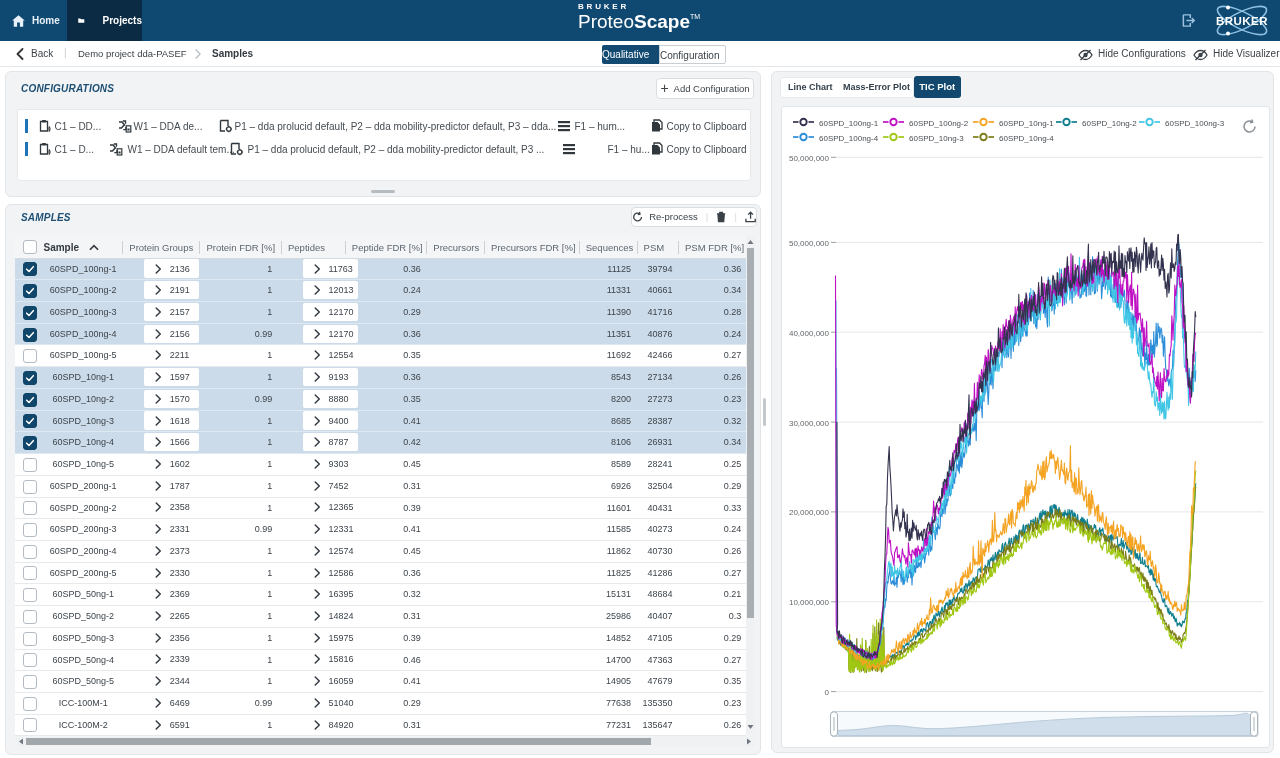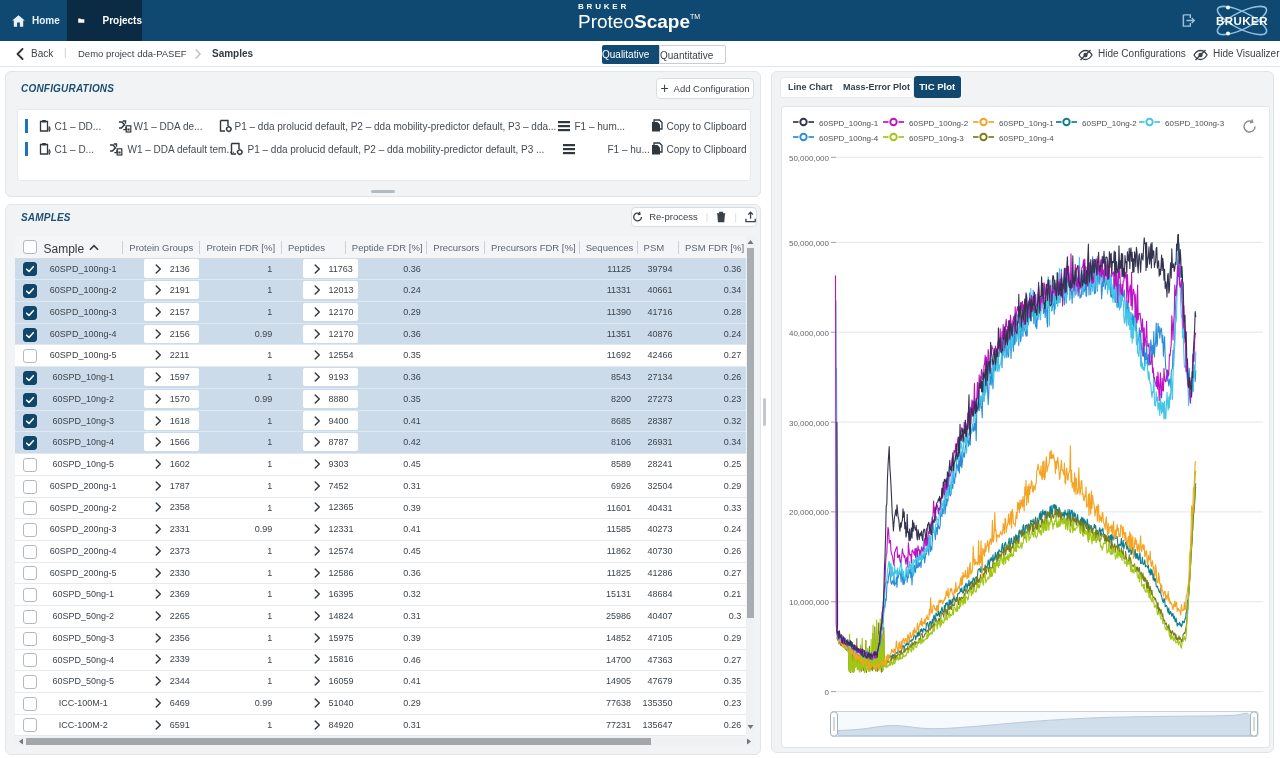--- a/index.html
+++ b/index.html
@@ -103,21 +103,21 @@
       <path d="M6.5 1 L1.5 6 L6.5 11" fill="none" stroke="#333" stroke-width="1.8" stroke-linecap="round" stroke-linejoin="round"></path>
     </svg>
   <span class="bk">Back</span>
     <span class="sep1">|</span>
     <span class="proj" style="font-size:9.5px">Demo project dda-PASEF</span>
   <svg class="abs" style="left:195px;top:8px" width="6" height="10" viewBox="0 0 7 12">
       <path d="M1 1 L6 6 L1 11" fill="none" stroke="#b9bfc5" stroke-width="1.6" stroke-linecap="round" stroke-linejoin="round"></path>
     </svg>
   <span class="smp">Samples</span>
   <span class="qq qq1">Qualitative</span>
-    <span class="qq qq2">Quantitative</span>
+    <span class="qq qq2">Configuration</span>
   <svg class="abs" style="left:1078px;top:8px" width="15" height="12" viewBox="0 0 15 12">
       <path d="M1 6 C3 2.5 5 1.5 7.5 1.5 C10 1.5 12 2.5 14 6 C12 9.5 10 10.5 7.5 10.5 C5 10.5 3 9.5 1 6 Z" fill="none" stroke="#3c4248" stroke-width="1.3"></path>
       <circle cx="7.5" cy="6" r="2.2" fill="#3c4248"></circle>
       <line x1="2.5" y1="11" x2="12.5" y2="1" stroke="#3c4248" stroke-width="1.4"></line>
     </svg>
   <span class="hide" style="left:1098px">Hide Configurations</span>
   <svg class="abs" style="left:1193px;top:8px" width="15" height="12" viewBox="0 0 15 12">
       <path d="M1 6 C3 2.5 5 1.5 7.5 1.5 C10 1.5 12 2.5 14 6 C12 9.5 10 10.5 7.5 10.5 C5 10.5 3 9.5 1 6 Z" fill="none" stroke="#3c4248" stroke-width="1.3"></path>
       <circle cx="7.5" cy="6" r="2.2" fill="#3c4248"></circle>
       <line x1="2.5" y1="11" x2="12.5" y2="1" stroke="#3c4248" stroke-width="1.4"></line>
@@ -226,21 +226,21 @@
     <span style="color:#d4d9dd;margin:0 8px">|</span>
     <svg width="12" height="12" viewBox="0 0 12 12">
         <path d="M6 8 L6 1 M3.4 3.4 L6 0.8 L8.6 3.4" fill="none" stroke="#3a4147" stroke-width="1.4"></path>
         <path d="M1 8 L1 11 L11 11 L11 8" fill="none" stroke="#3a4147" stroke-width="1.4"></path>
       </svg>
   </div>
 </div>
 
 <div class="thead">
   <span class="cb" style="top:4px"></span>
-  <span class="h" style="left:21px;padding-left:7.5px;font-weight:normal;color:#333a40;font-size:12px">Sample</span>
+  <span class="h" style="left:21px;padding-left:7.5px;font-weight:bold;color:#333a40;font-size:10px">Sample</span>
   <svg class="abs" style="left:74px;top:8px" width="10" height="7" viewBox="0 0 11 7">
       <path d="M1 6 L5.5 1.5 L10 6" fill="none" stroke="#333a40" stroke-width="1.8"></path>
     </svg>
   <span class="vs" style="left:107.3px"></span>
     <span class="h" style="left:107.3px">Protein Groups</span>
   <span class="vs" style="left:184.4px"></span>
     <span class="h" style="left:184.4px">Protein FDR [%]</span>
   <span class="vs" style="left:266px"></span>
     <span class="h" style="left:266px">Peptides</span>
   <span class="vs" style="left:329.8px"></span>

